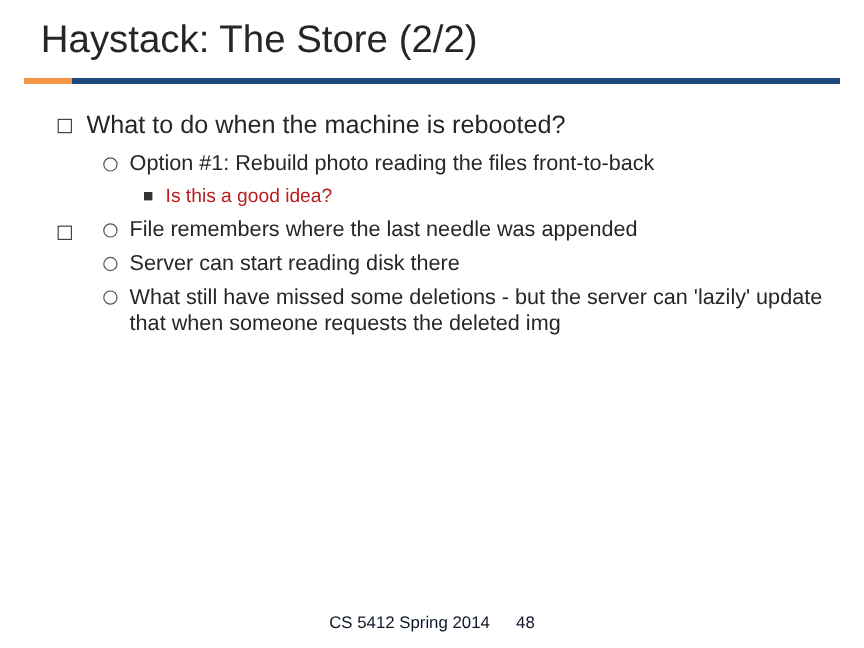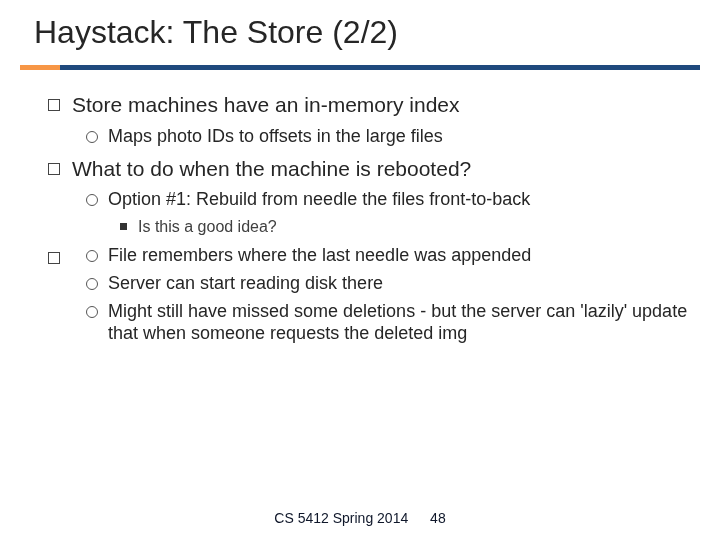--- a/index.html
+++ b/index.html
@@ -81,21 +81,21 @@
     height: 10px;
     border: 1.2px solid #555;
     border-radius: 50%;
     background: transparent;
   }
   .lvl3 {
     margin-top: 6px;
   }
   .lvl3 > li {
     font-size: 16px;
-    color: #404040;
+    color: #b91c1c;
     padding-left: 30px;
     position: relative;
     margin-bottom: 4px;
     line-height: 1.22;
   }
   .lvl3 > li::before {
     content: "";
     position: absolute;
     left: 12px;
     top: 6px;
@@ -120,53 +120,45 @@
 </head>
 <body>
 
 <div class="slide">
   <h1 class="title">Haystack: The Store (2/2)</h1>
   <div class="accent-line"></div>
 
   <div class="content">
     <ul class="lvl1">
 
-      <li>
-        <span>Store machines have an in-memory index</span>
-        <ul class="lvl2">
-          <li>
-            <span>Maps photo IDs to offsets in the large files</span>
-          </li>
-        </ul>
-      </li>
 
       <li>
         <span>What to do when the machine is rebooted?</span>
         <ul class="lvl2">
           <li>
-            <span>Option #1: Rebuild from needle the files front-to-back</span>
+            <span>Option #1: Rebuild photo reading the files front-to-back</span>
             <ul class="lvl3">
               <li>
                 <span>Is this a good idea?</span>
               </li>
             </ul>
           </li>
         </ul>
       </li>
 
       <li>
         <ul class="lvl2">
           <li>
             <span>File remembers where the last needle was appended</span>
           </li>
           <li>
             <span>Server can start reading disk there</span>
           </li>
           <li>
-            <span>Might still have missed some deletions - but the server can 'lazily' update that when someone requests the deleted img</span>
+            <span>What still have missed some deletions - but the server can 'lazily' update that when someone requests the deleted img</span>
           </li>
         </ul>
       </li>
 
     </ul>
   </div>
 
   <div class="footer">
     <span>CS 5412 Spring 2014</span>
     <span class="num">48</span>

